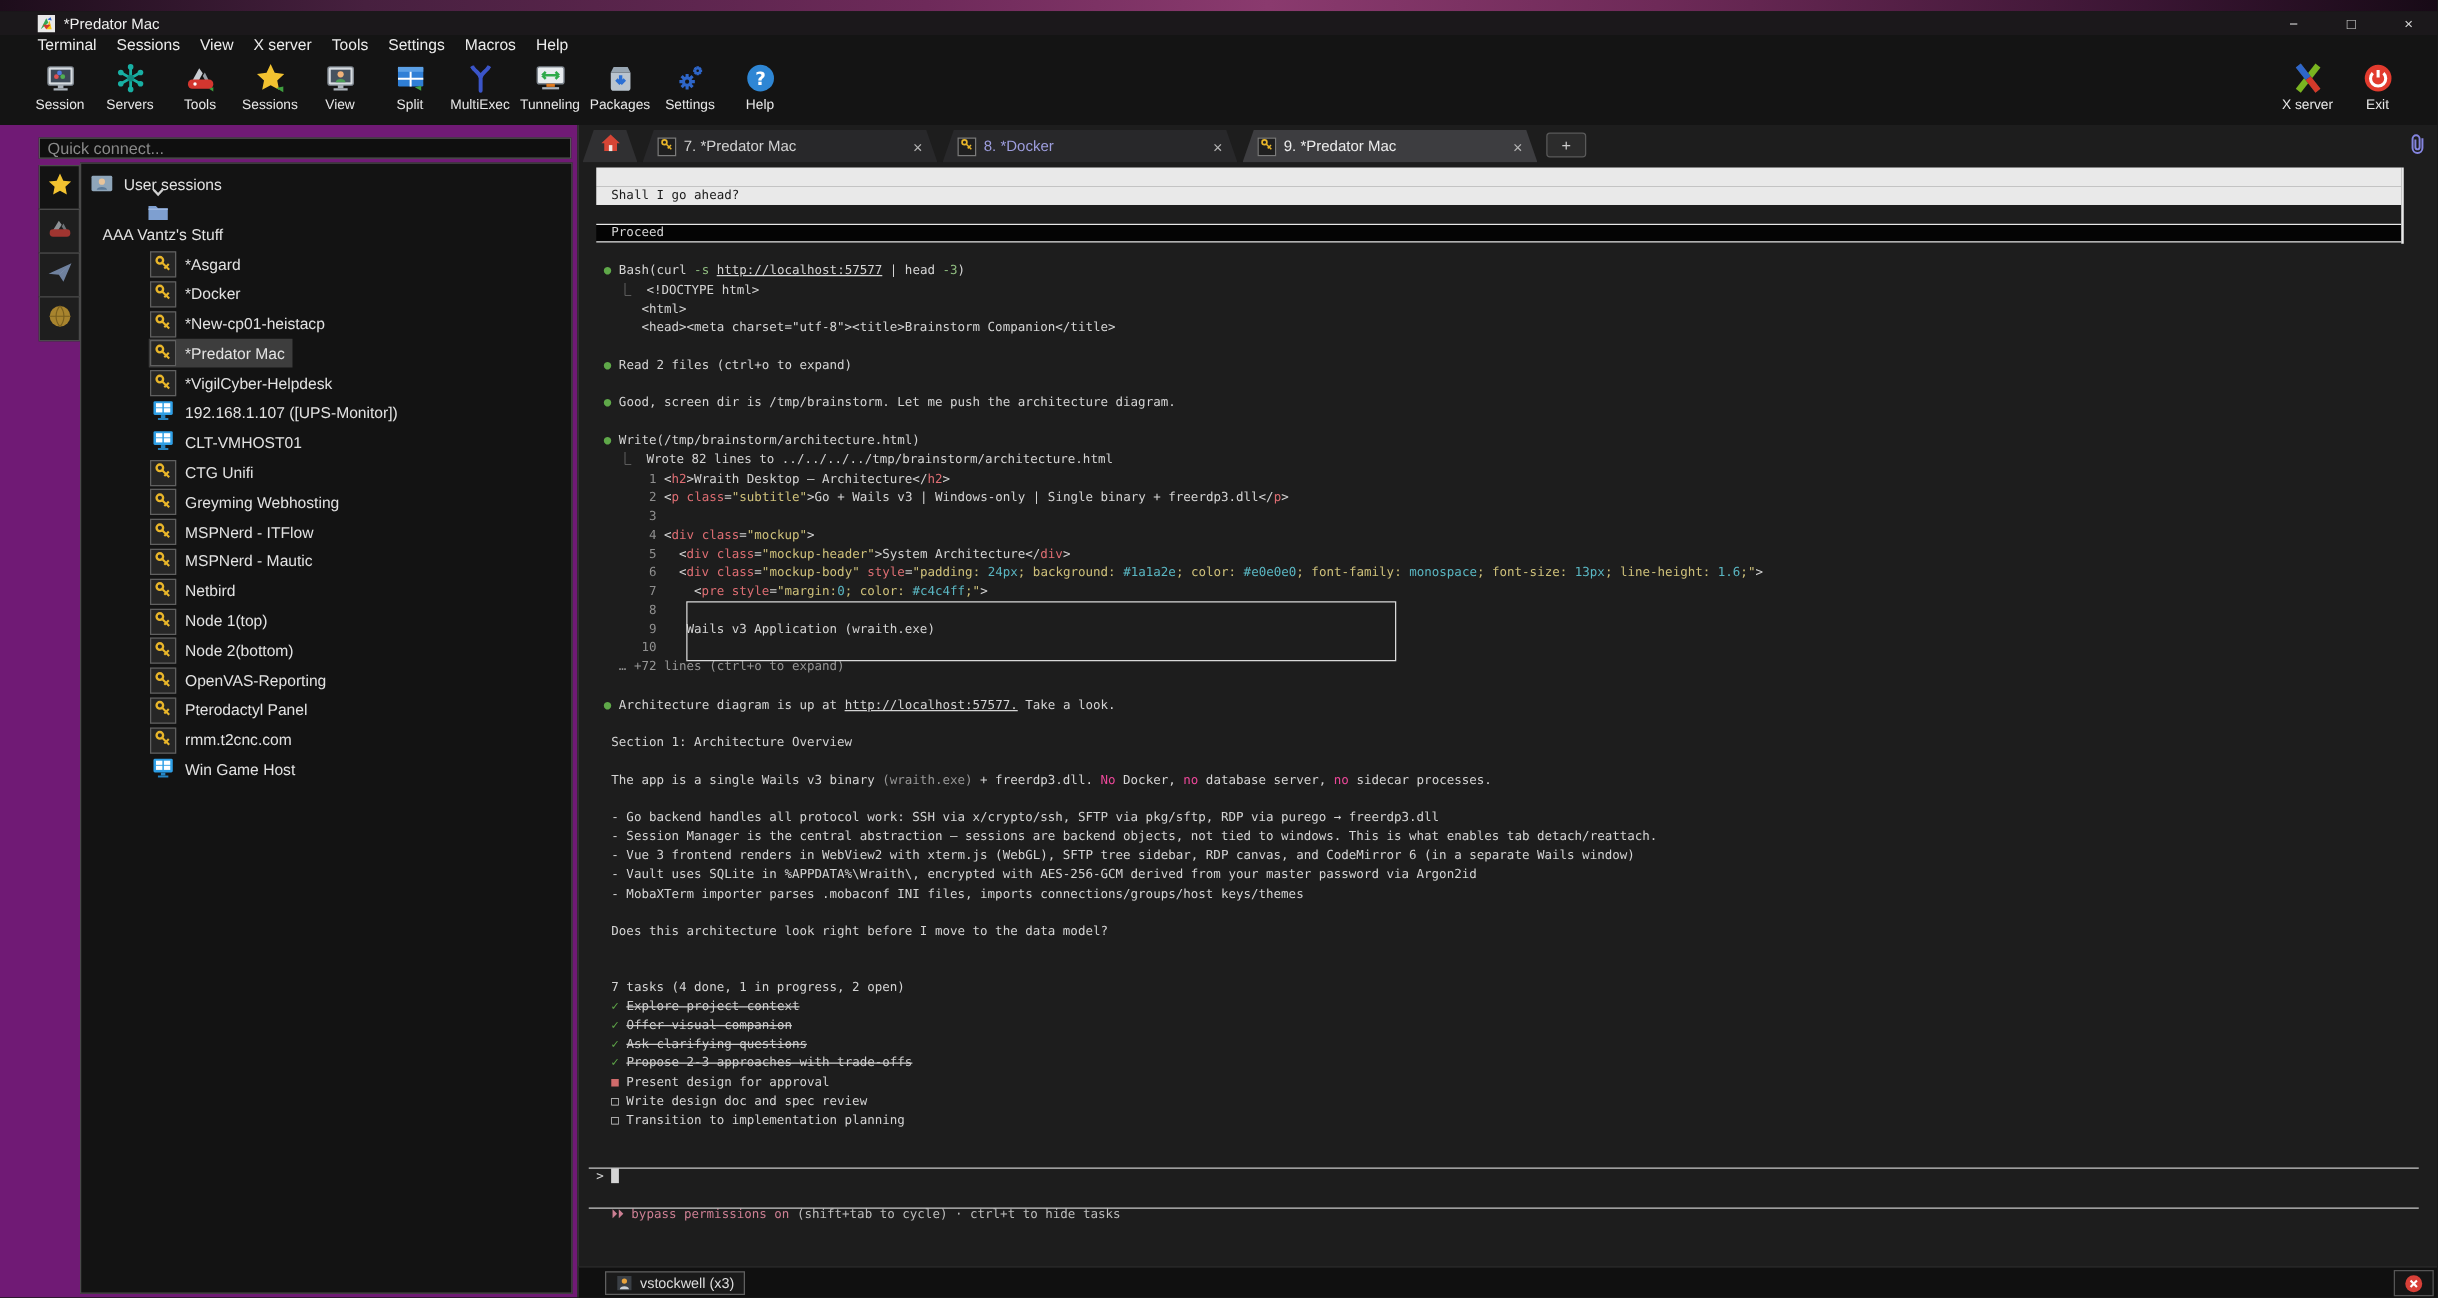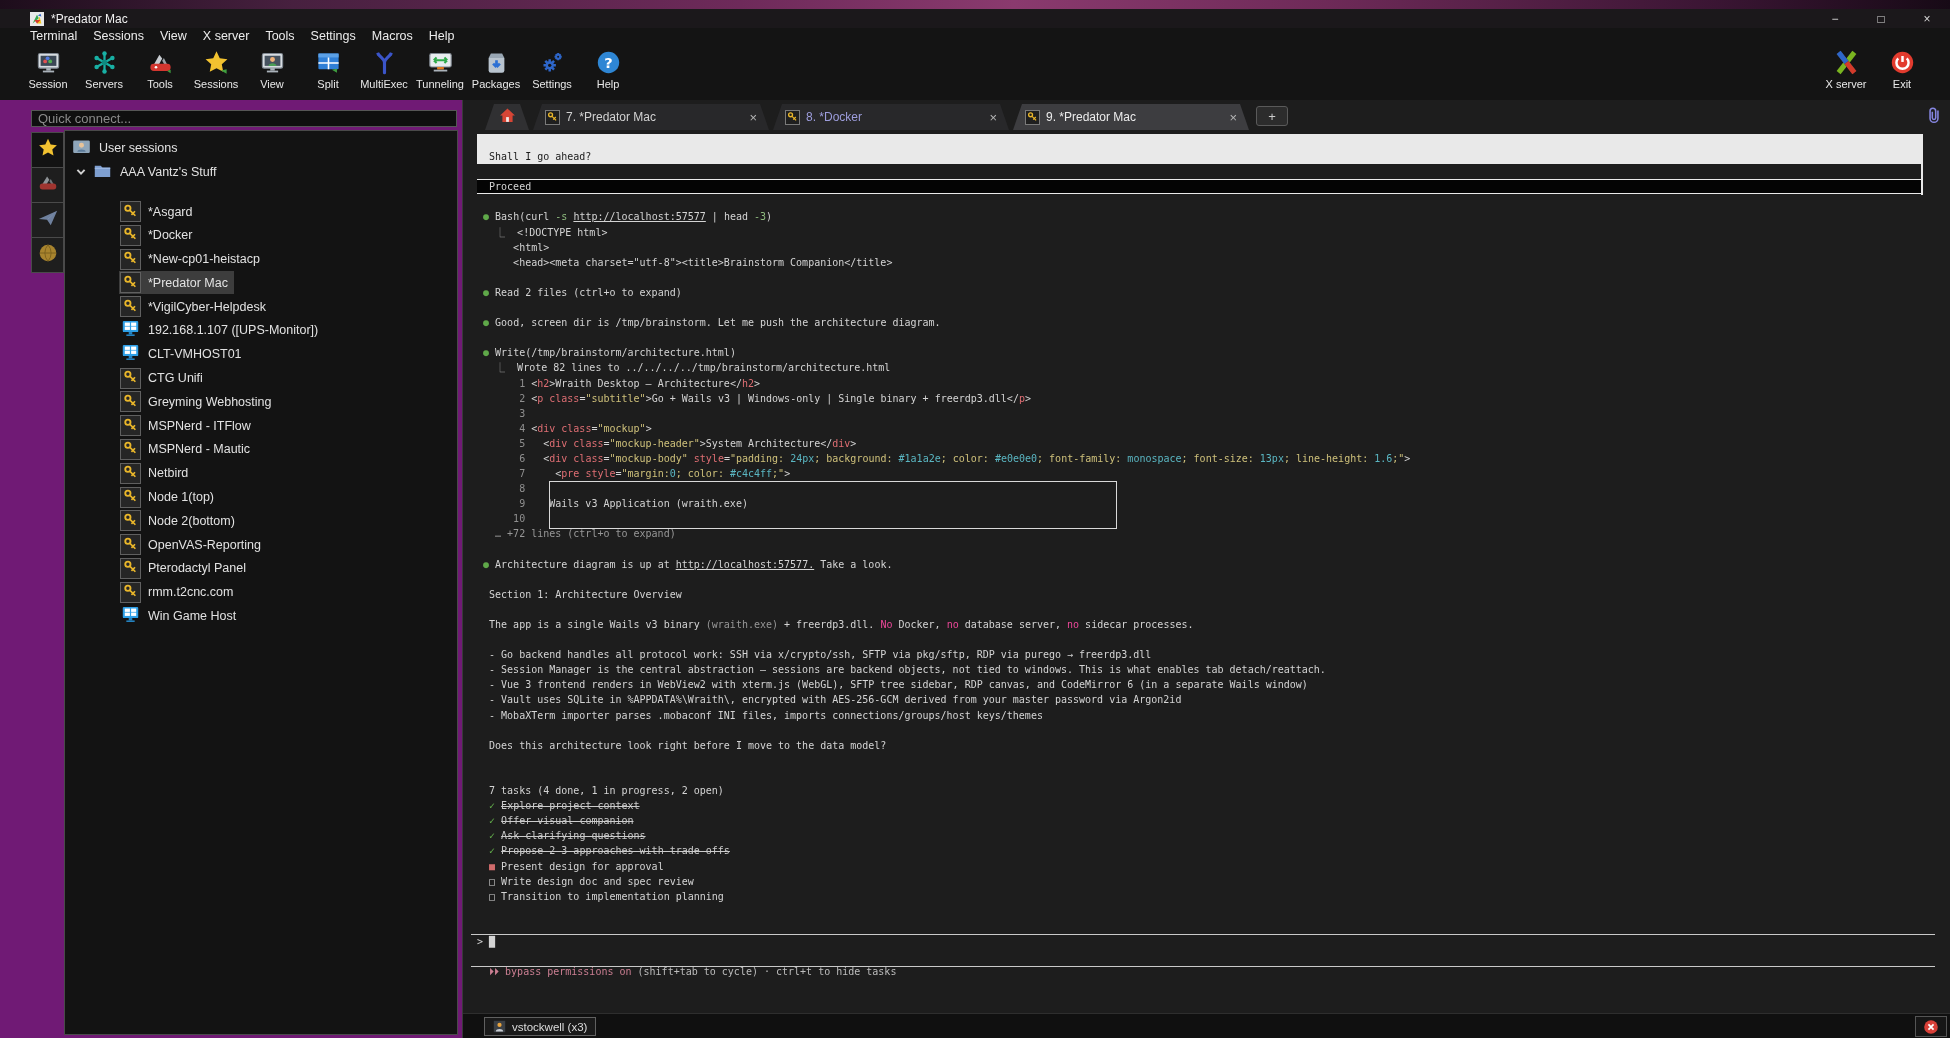--- a/index.html
+++ b/index.html
@@ -45,25 +45,25 @@
   .tree-row{height:23.8px;display:flex;align-items:center;font-size:12.5px;color:#e2e2e2;white-space:nowrap;}
   .row-inner{display:flex;align-items:center;padding:1px 6px 1px 1px;text-align:center;}
   .tree-row.selected .row-inner{background:#3d3d3d;}
   .tree-row .chev{width:17px;height:12px;display:inline-flex;}
   .icon-box{width:21px;height:21px;border:1px solid #606060;background:#262626;display:flex;
     align-items:center;justify-content:center;box-sizing:border-box;}
   .icon-plain{width:21px;height:21px;display:flex;align-items:center;justify-content:center;}
   .icon-box svg{width:15px;height:15px;}
   .icon-plain svg{width:19px;height:19px;}
   .tree-label{margin-left:7px;}
-  .ind0{margin-left:5px;} .ind1{margin-left:9px;} .ind2{margin-left:54px;margin-top:32px;}
+  .ind0{margin-left:5px;} .ind1{margin-left:9px;flex-direction:column;} .ind2{margin-left:54px;margin-top:32px;}
   
   #terminal-region{position:absolute;left:462px;top:100px;right:0;bottom:0;background:#1d1d1d;
     border-left:1px solid #3a3a3a;box-sizing:border-box;}
-  #tab-bar{position:absolute;top:4px;left:0;right:0;height:26px;display:flex;padding-left:22px;}
+  #tab-bar{position:absolute;top:4px;left:0;right:0;height:26px;display:flex;padding-left:3px;}
   .tab{height:26px;display:flex;align-items:center;box-sizing:border-box;}
   .tab.home{width:44px;justify-content:center;background:#303032;margin-left:0;
     clip-path:polygon(9px 0,calc(100% - 9px) 0,100% 100%,0 100%);}
   .tab.home svg{width:17px;height:17px;}
   .tab.session{width:236px;padding:0 12px;background:#28282a;margin-left:4px;
     clip-path:polygon(9px 0,calc(100% - 9px) 0,100% 100%,0 100%);}
   .tab.session.active{background:#3d3d40;}
   .tab-key{width:15px;height:15px;border:1px solid #7a7a7a;background:#1f1f1f;margin-right:6px;
     display:flex;align-items:center;justify-content:center;box-sizing:border-box;}
   .tab-key svg{width:11px;height:11px;}

